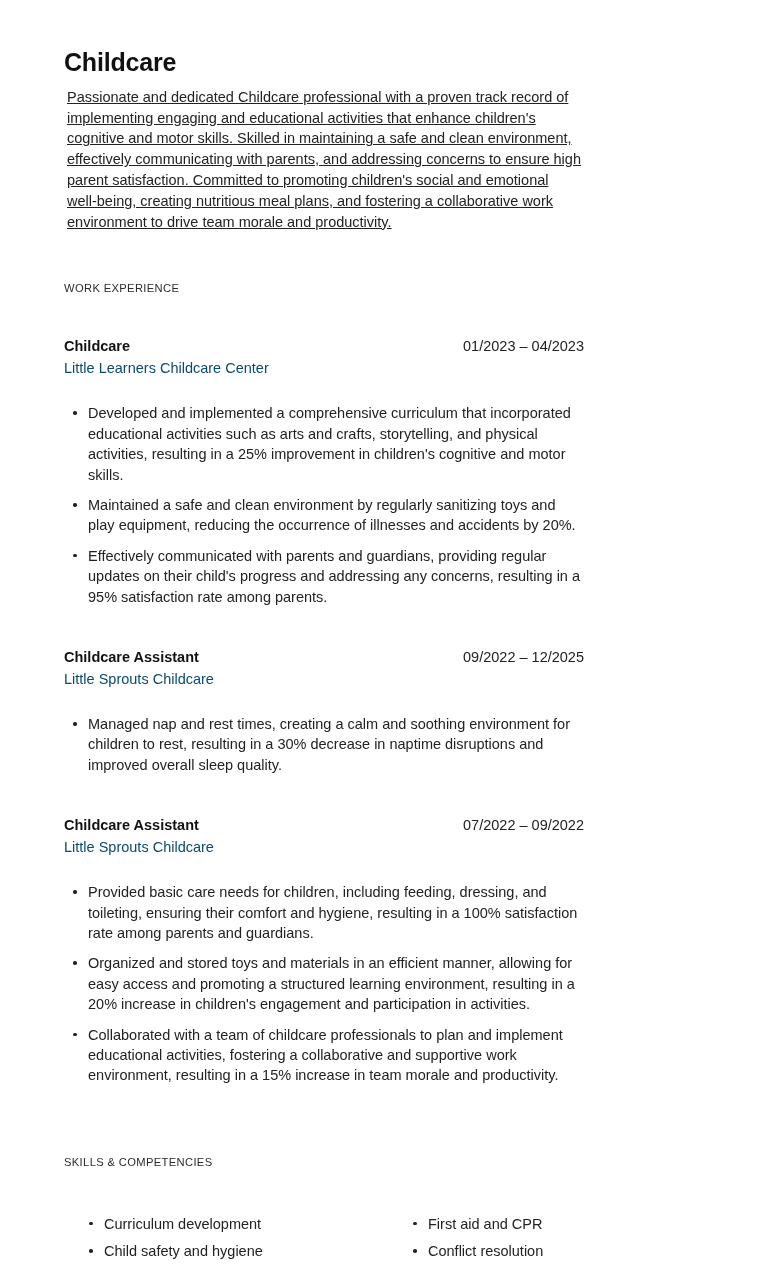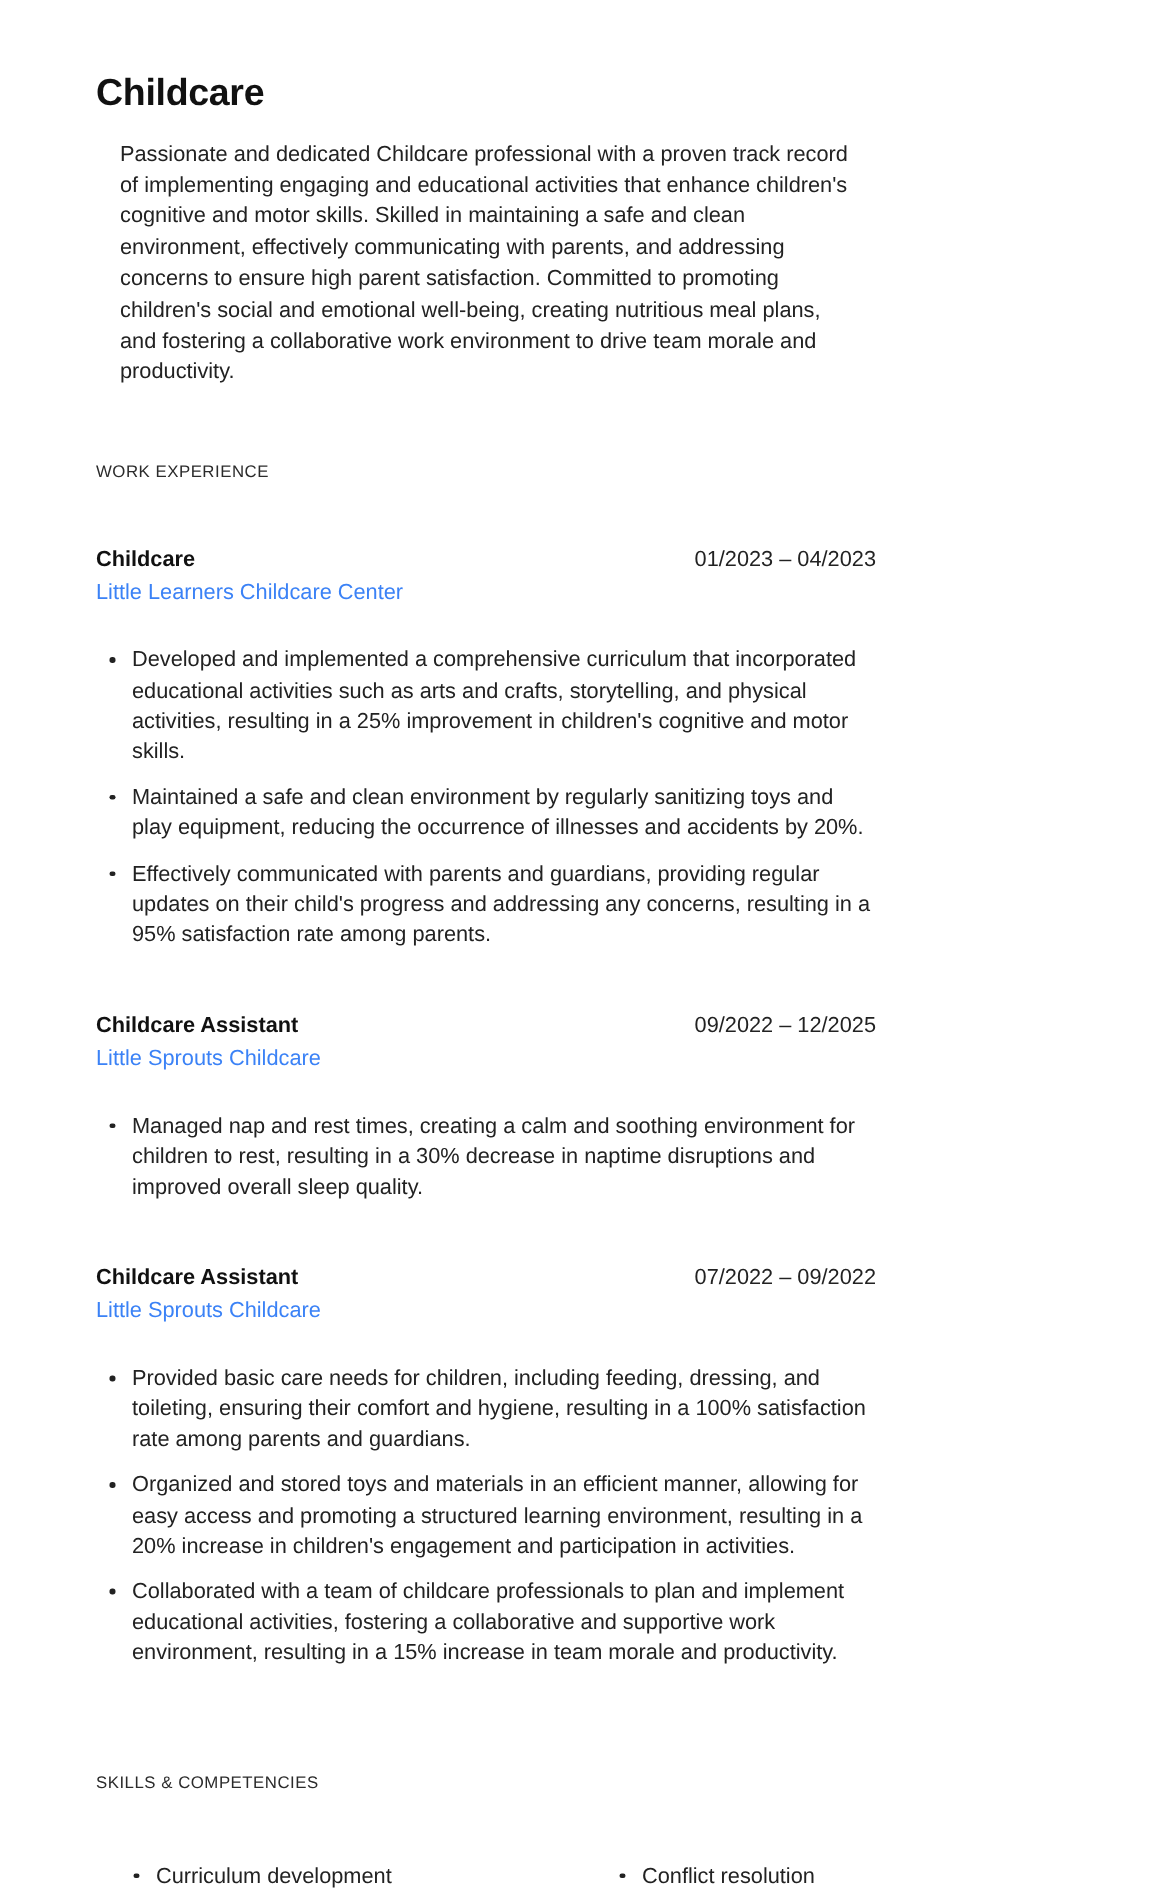--- a/index.html
+++ b/index.html
@@ -28,22 +28,23 @@
     font-weight: bold;
     letter-spacing: -0.2px;
     line-height: 1.15;
     margin: 0 0 10px 0;
     color: #111111;
   }
   .summary {
     font-size: 14.5px;
     line-height: 20.8px;
     color: #222222;
-    margin: 16px;
+    margin: 3px;
     max-width: 646px;
+    text-decoration: underline;
   }
   .section {
     margin-top: 0;
   }
   .section-heading {
     font-size: 11.2px;
     letter-spacing: 0.35px;
     text-transform: uppercase;
     color: #2b2b2b;
     margin: 0;
@@ -71,21 +72,21 @@
     line-height: 20px;
   }
   .entry-dates {
     font-size: 14.5px;
     color: #222222;
     line-height: 20px;
     white-space: nowrap;
   }
   .entry-org {
     font-size: 14.5px;
-    color: #3b82f6;
+    color: #0c4a6e;
     line-height: 21px;
     margin-top: 2px;
   }
   ul.bullets {
     list-style: none;
     margin: 24px 0 0 0;
     padding: 0;
   }
   ul.bullets > li {
     position: relative;
@@ -194,20 +195,20 @@
 
   <div class="section skills-section">
     <div class="section-heading">SKILLS &amp; COMPETENCIES</div>
     <div class="skills-grid">
       <ul class="skills-col">
         <li>Curriculum development</li>
         <li>Child safety and hygiene</li>
         <li>Parental communication</li>
       </ul>
       <ul class="skills-col">
+        <li>First aid and CPR</li>
         <li>Conflict resolution</li>
-        <li>First aid and CPR</li>
         <li>Patience and stress management</li>
       </ul>
     </div>
   </div>
 
 </div>
 
 </body></html>

